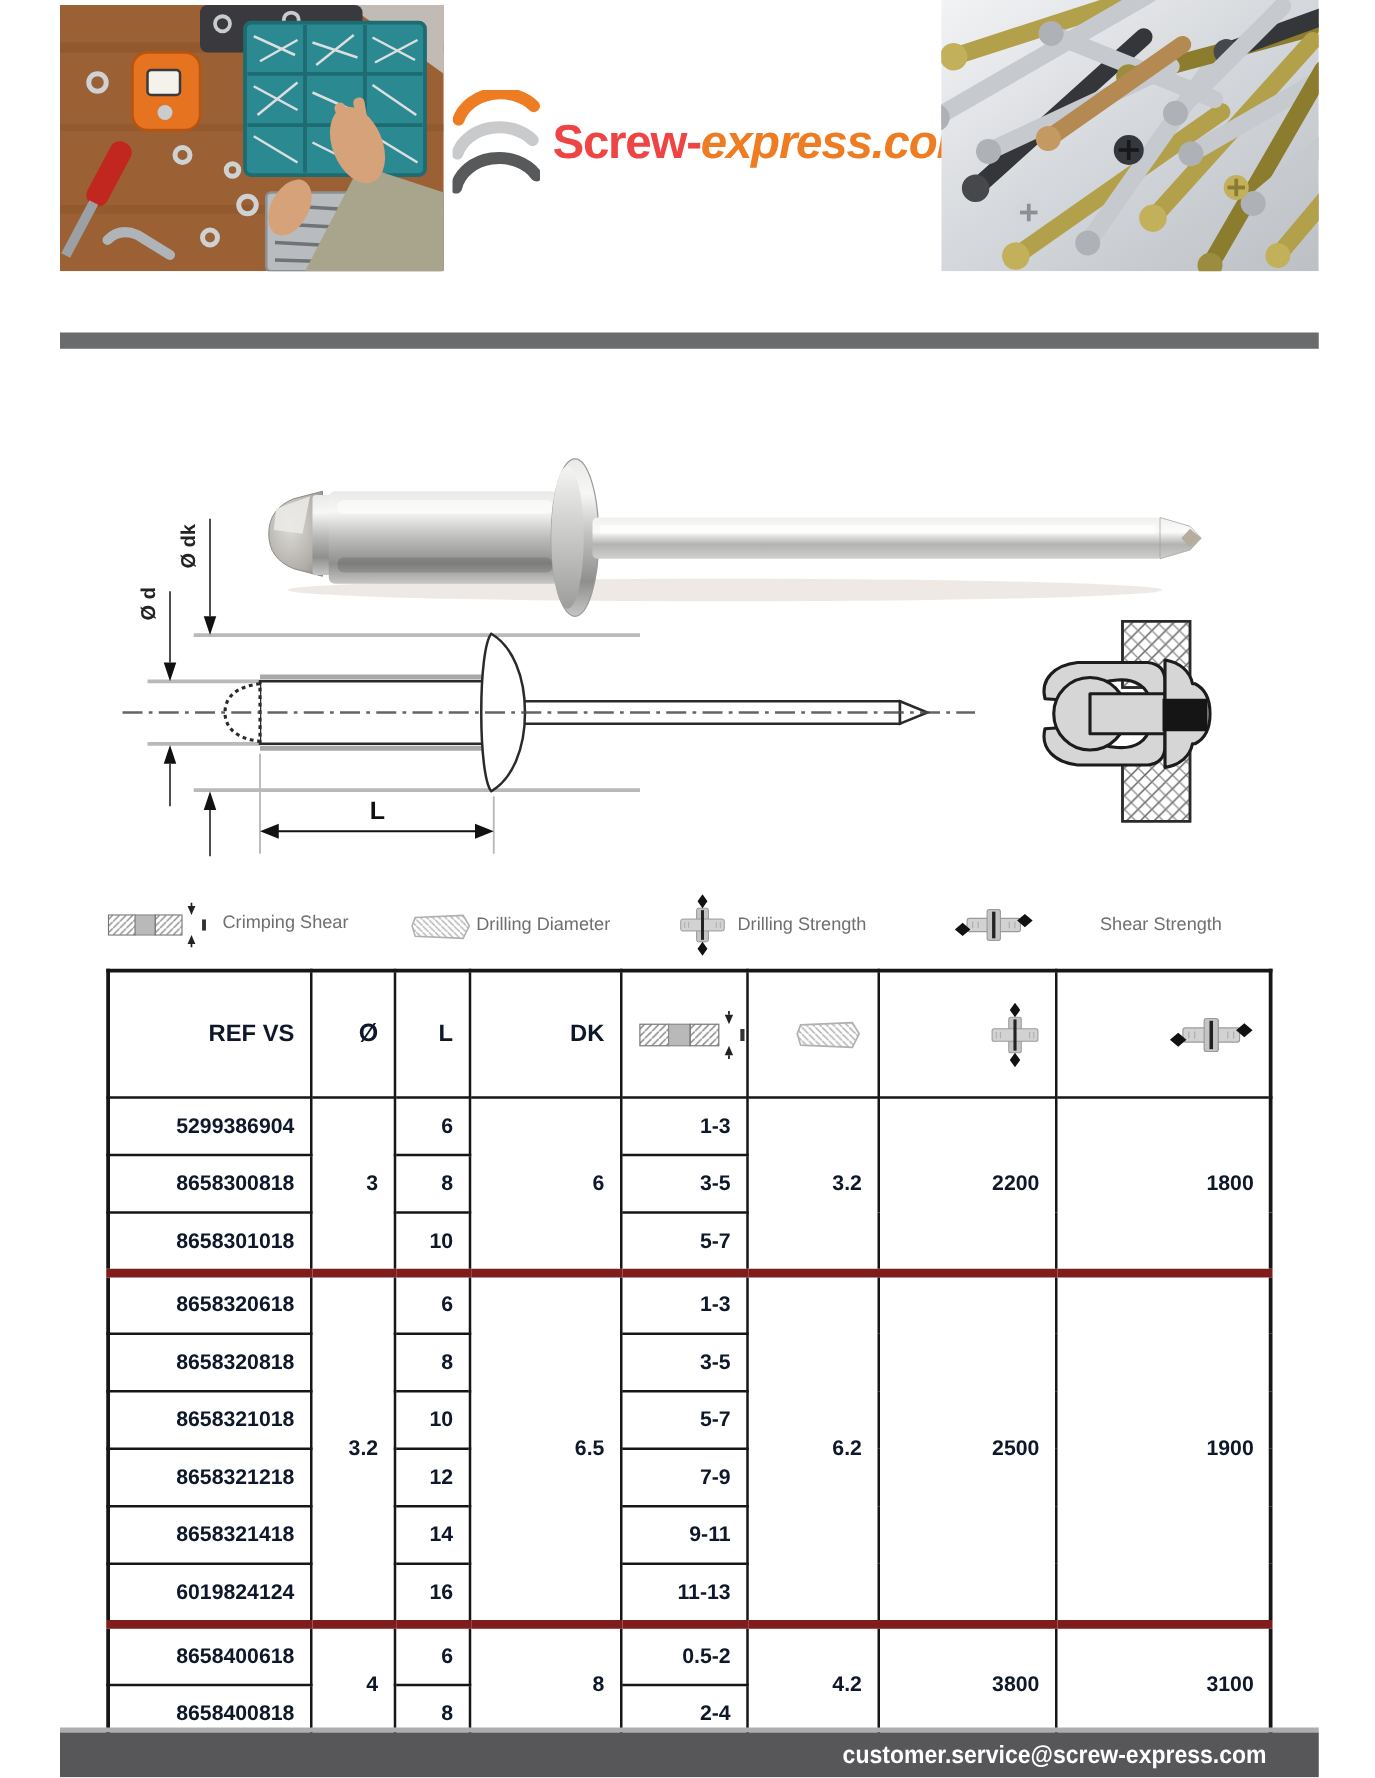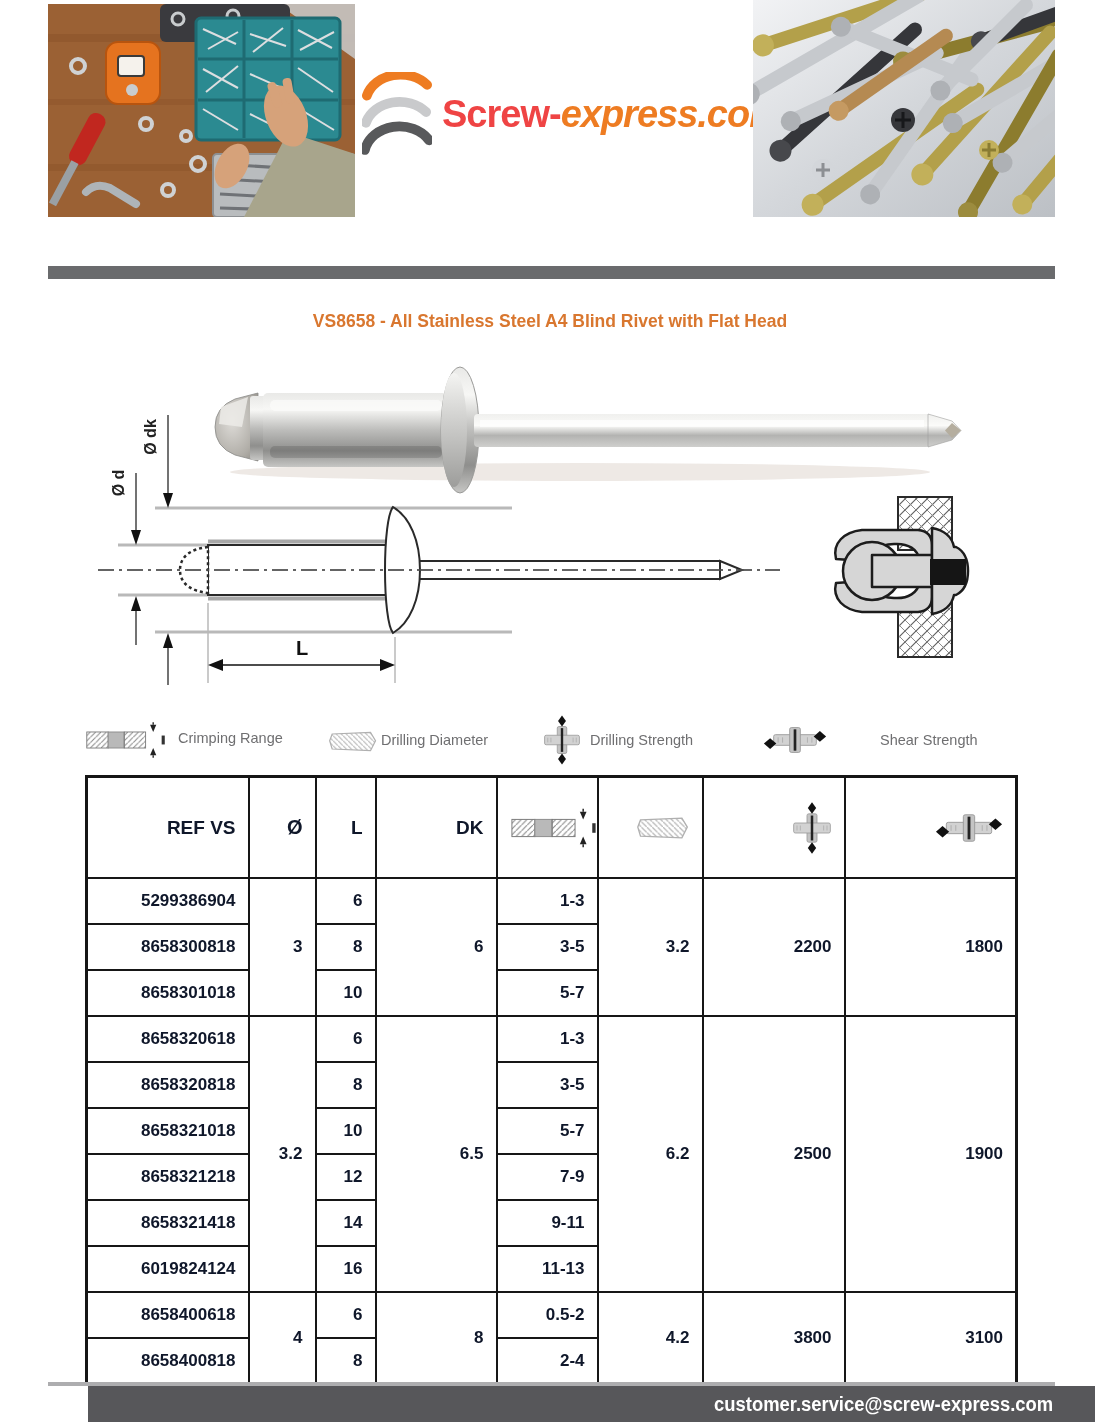--- a/index.html
+++ b/index.html
@@ -32,26 +32,26 @@
   .legend .label{position:absolute;font-size:14.5px;color:#6F6F71;white-space:nowrap;}
 
   
   .spec-table{position:absolute;left:85px;top:775px;width:930px;border-collapse:collapse;
               table-layout:fixed;border:3px solid #161616;}
   .spec-table th,.spec-table td{border:2px solid #161616;text-align:right;vertical-align:middle;
               color:#0f172a;font-weight:bold;font-size:17px;padding:12px;overflow:hidden;}
   .spec-table th{font-size:19px;height:75px;}
   .spec-table th.dia-h{font-size:20px;}
   tr.g0{height:38px;} tr.g1{height:40px;} tr.g2{height:43px;}
-  tr.group-start td{border-top:1px solid #7f1d1d;border-radius:20px;}
+  tr.group-start td{border-top:7px solid #7f1d1d;border-radius:20px;}
 
   
   .footer-line{left:48px;top:1382px;width:1007px;height:4px;background:#ADADAF;}
   .footer-bar{left:48px;top:1386px;width:1007px;height:36px;background:#57575A;
-              display:flex;align-items:center;justify-content:flex-end;margin-left:40px;}
+              display:flex;align-items:center;justify-content:flex-end;}
   .footer-email{color:#ffffff;font-size:20px;font-weight:bold;padding-right:45px;
                 letter-spacing:0px;transform:scaleX(0.92);transform-origin:right center;}
 </style>
 </head>
 <body>
 
 <svg width="0" height="0" style="position:absolute" aria-hidden="true">
   <defs>
     <linearGradient id="gradMetalV" x1="0" y1="0" x2="0" y2="1">
       <stop offset="0" stop-color="#e9e9e7"></stop>
@@ -294,21 +294,20 @@
         <line x1="63" y1="170" x2="77" y2="170" stroke="#8c8f93" stroke-width="3"></line>
         <line x1="70" y1="163" x2="70" y2="177" stroke="#8c8f93" stroke-width="3"></line>
       <circle cx="236" cy="150" r="10" fill="#c2b05a"></circle>
         <line x1="229" y1="150" x2="243" y2="150" stroke="#8a7c32" stroke-width="3"></line>
         <line x1="236" y1="143" x2="236" y2="157" stroke="#8a7c32" stroke-width="3"></line>
     </g>
   </svg>
 
   <div class="abs gray-bar"></div>
 
-  <div class="abs product-title">VS8658 - All Stainless Steel A4 Blind Rivet with Flat Head</div>
 
   <svg class="abs figure" viewBox="0 0 940 355">
 
     <g>
       <ellipse cx="500" cy="127" rx="350" ry="9" fill="#d9cfc6" opacity="0.45"></ellipse>
       <path d="M178,48 L155,54 Q135,62 135,82 Q135,102 155,110 L178,116 Z" fill="url(#gradHead)" stroke="#8a8a88" stroke-width="0.8"></path>
       <polygon points="141,62 168,52 162,82 139,79" fill="#ecebe7" opacity="0.85"></polygon>
       <rect x="170" y="51" width="16" height="64" rx="3" fill="url(#gradMetalV)"></rect>
       <rect x="183" y="48" width="185" height="74" rx="5" fill="url(#gradMetalV)"></rect>
       <rect x="190" y="55" width="172" height="11" rx="5" fill="#fbfbf9" opacity="0.75"></rect>
@@ -374,21 +373,21 @@
         <path d="M852,183 C864,185 872,192 874,202 L876,202 C884,206 888,214 888,226 C888,238 884,246 876,250 L874,250 C872,260 864,267 852,269 Z"></path>
       </g>
       <rect x="850" y="214" width="36" height="26" fill="#151515"></rect>
     </g>
   </svg>
 
   <div class="abs legend">
     <svg class="abs" style="left:0;top:8px;width:82px;height:40px">
         <use href="#ic-crimp"></use>
       </svg>
-    <span class="label" style="left:93px;top:18px">Crimping Range</span>
+    <span class="label" style="left:93px;top:18px">Crimping Shear</span>
 
     <svg class="abs" style="left:243px;top:18px;width:50px;height:23px">
         <use href="#ic-drill"></use>
       </svg>
     <span class="label" style="left:296px;top:20px">Drilling Diameter</span>
 
     <svg class="abs" style="left:458px;top:0;width:38px;height:56px">
         <use href="#ic-tensile"></use>
       </svg>
     <span class="label" style="left:505px;top:20px">Drilling Strength</span>

